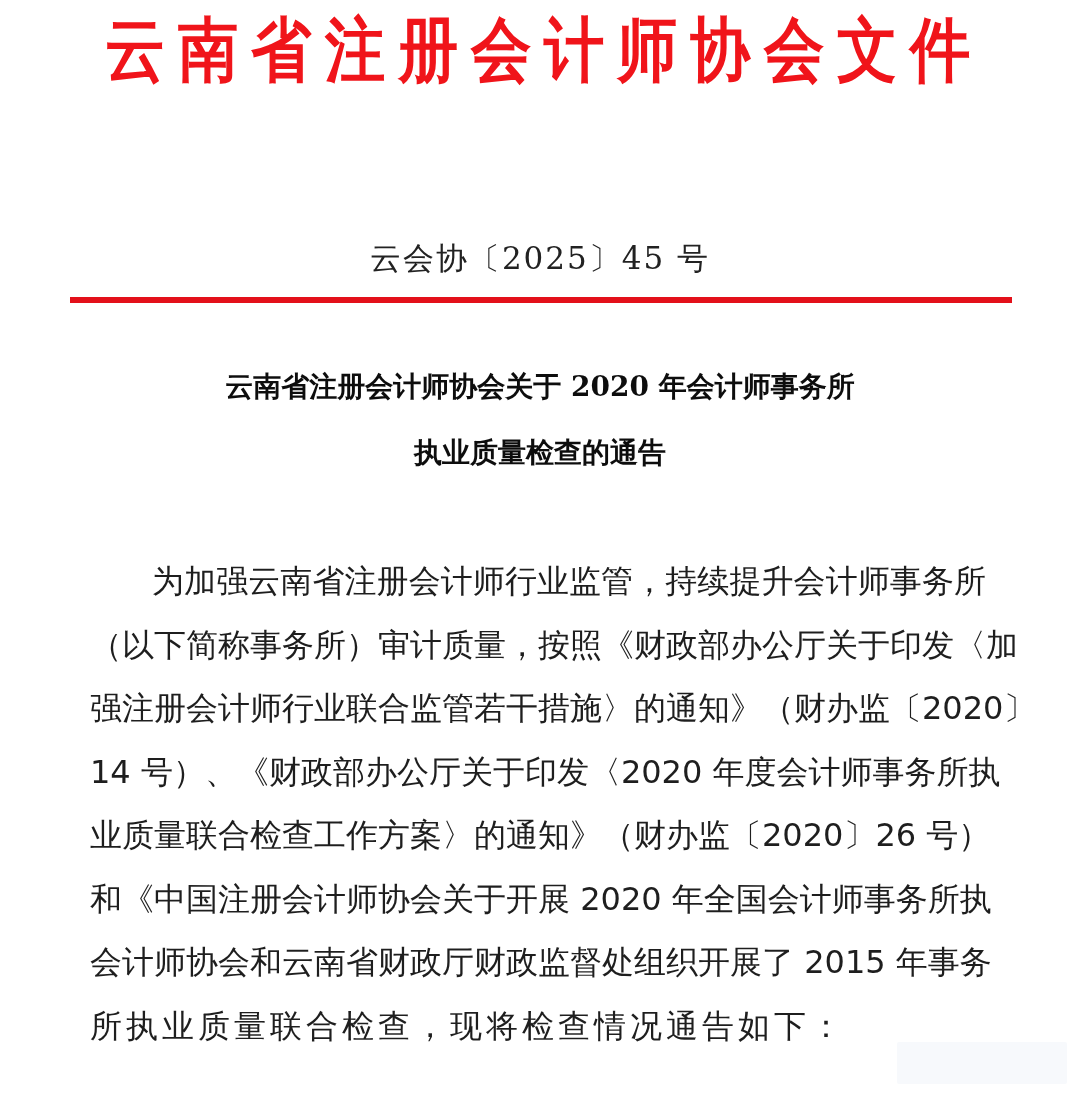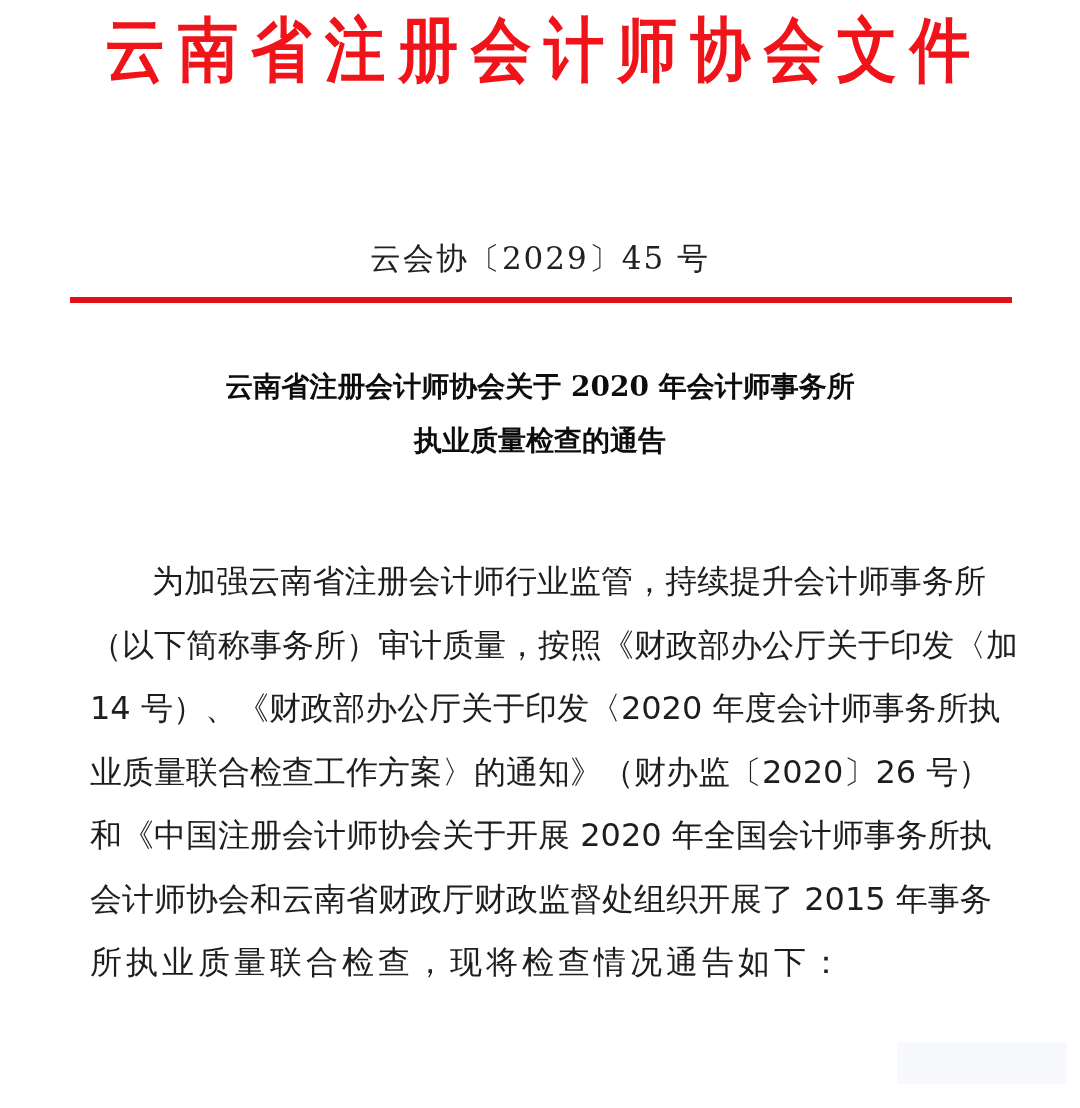--- a/index.html
+++ b/index.html
@@ -59,21 +59,21 @@
       left: 0;
       width: 1080px;
       text-align: center;
       font-weight: bold;
       font-size: 28px;
       color: #0d0d0d;
       font-family: "DejaVu Serif", "Liberation Serif", serif;
       letter-spacing: 0px;
     }
     .doc-title.l1 { top: 362px; line-height: 50px; }
-    .doc-title.l2 { top: 416px; line-height: 50px; }
+    .doc-title.l2 { top: 428px; line-height: 50px; }
 
     .body-text {
       position: absolute;
       left: 90px;
       top: 555px;
       width: 896px;
     }
     .body-line {
       height: 63.5px;
       line-height: 52px;
@@ -113,30 +113,31 @@
   <span>册</span>
   <span>会</span>
   <span>计</span>
   <span>师</span>
   <span>协</span>
   <span>会</span>
   <span>文</span>
   <span>件</span>
 </div>
 
-<div class="doc-number">云会协〔2029〕45 号</div>
+<div class="doc-number">云会协〔2025〕45 号</div>
 
 <div class="red-rule"></div>
 
 <div class="doc-title l1">云南省注册会计师协会关于 2020 年会计师事务所</div>
 <div class="doc-title l2">执业质量检查的通告</div>
 
 <div class="body-text">
   <div class="body-line indent">为加强云南省注册会计师行业监管，持续提升会计师事务所</div>
   <div class="body-line">（以下简称事务所）审计质量，按照《财政部办公厅关于印发〈加</div>
+  <div class="body-line">强注册会计师行业联合监管若干措施〉的通知》（财办监〔2020〕</div>
   <div class="body-line">14 号）、《财政部办公厅关于印发〈2020 年度会计师事务所执</div>
   <div class="body-line">业质量联合检查工作方案〉的通知》（财办监〔2020〕26 号）</div>
   <div class="body-line">和《中国注册会计师协会关于开展 2020 年全国会计师事务所执</div>
   <div class="body-line">会计师协会和云南省财政厅财政监督处组织开展了 2015 年事务</div>
   <div class="body-line last">所执业质量联合检查，现将检查情况通告如下：</div>
 </div>
 
 <div class="watermark-box"></div>
 
 </body></html>

